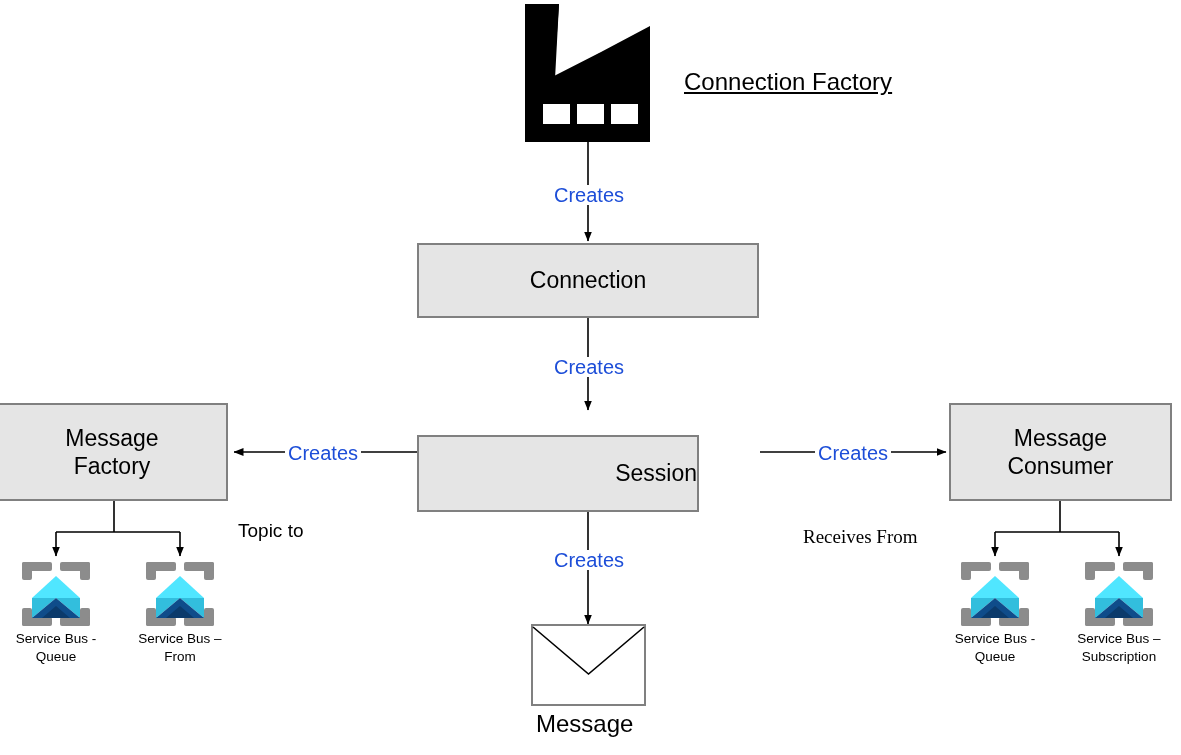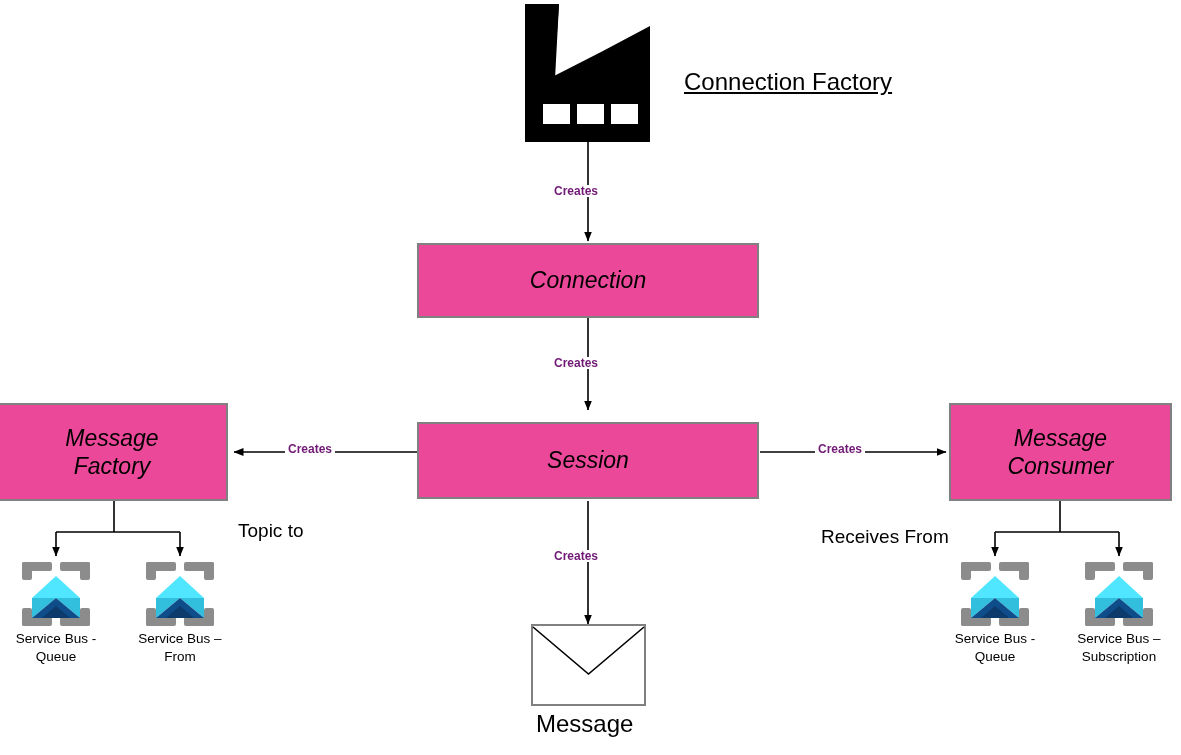--- a/index.html
+++ b/index.html
@@ -23,39 +23,37 @@
     position: absolute;
     left: 0;
     top: 0;
     width: 1181px;
     height: 755px;
   }
   .node-box {
     position: absolute;
     box-sizing: border-box;
     border: 2px solid #808080;
-    background: #ec4899;
+    background: #e5e5e5;
     display: flex;
     align-items: center;
     justify-content: center;
     text-align: center;
     font-size: 23px;
     line-height: 1.22;
     color: #000000;
-    font-style: italic;
   }
   .edge-label {
     position: absolute;
     background: #ffffff;
-    font-size: 12px;
+    font-size: 20px;
     line-height: 1;
-    color: #701a75;
+    color: #1d4ed8;
     white-space: nowrap;
     padding: 0 3px;
-    font-weight: bold;
   }
   .plain-label {
     position: absolute;
     font-size: 19px;
     line-height: 1;
     color: #000000;
     white-space: nowrap;
   }
   .big-label {
     position: absolute;
@@ -122,21 +120,21 @@
     <rect x="64" y="100" width="27" height="20" fill="#ffffff"></rect>
     <rect x="98" y="100" width="27" height="20" fill="#ffffff"></rect>
   </svg>
 
   <div class="big-label" style="left:684px; top:70px;text-decoration:underline;">Connection Factory</div>
 
   <div class="node-box" style="left:417px; top:243px; width:342px; height:75px;">
     <span>Connection</span>
   </div>
 
-  <div class="node-box" style="left:417px; top:422px; width:342px; height:77px;">
+  <div class="node-box" style="left:417px; top:435px; width:282px; height:77px;justify-content:flex-end;">
     <span>Session</span>
   </div>
 
   <div class="node-box" style="left:-4px; top:403px; width:232px; height:98px;">
     <span>
       <span>Message</span><br>
       <span>Factory</span>
     </span>
   </div>
 
@@ -152,21 +150,21 @@
   <div class="edge-label" style="left:551px; top:357px;">Creates</div>
 
   <div class="edge-label" style="left:285px; top:443px;">Creates</div>
 
   <div class="edge-label" style="left:815px; top:443px;">Creates</div>
 
   <div class="edge-label" style="left:551px; top:550px;">Creates</div>
 
   <div class="plain-label" style="left:238px; top:521px;">Topic to</div>
 
-  <div class="plain-label" style="left:821px; top:527px;">Receives From</div>
+  <div class="plain-label" style="left:803px; top:527px;font-family:Liberation Serif, serif;">Receives From</div>
 
   <svg class="msg-envelope" style="left:531px; top:624px;" width="115" height="82" viewBox="0 0 115 82" xmlns="http://www.w3.org/2000/svg">
     <rect x="1" y="1" width="113" height="80" fill="#ffffff" stroke="#808080" stroke-width="2"></rect>
     <path d="M2,3 L57.5,50 L113,3" fill="none" stroke="#000000" stroke-width="1.6"></path>
   </svg>
 
   <div class="big-label" style="left:536px; top:712px;">Message</div>
 
   <svg class="sb-icon" style="left:18px; top:556px;" viewBox="0 0 76 76" xmlns="http://www.w3.org/2000/svg">
     <g fill="#8c8c8c">

